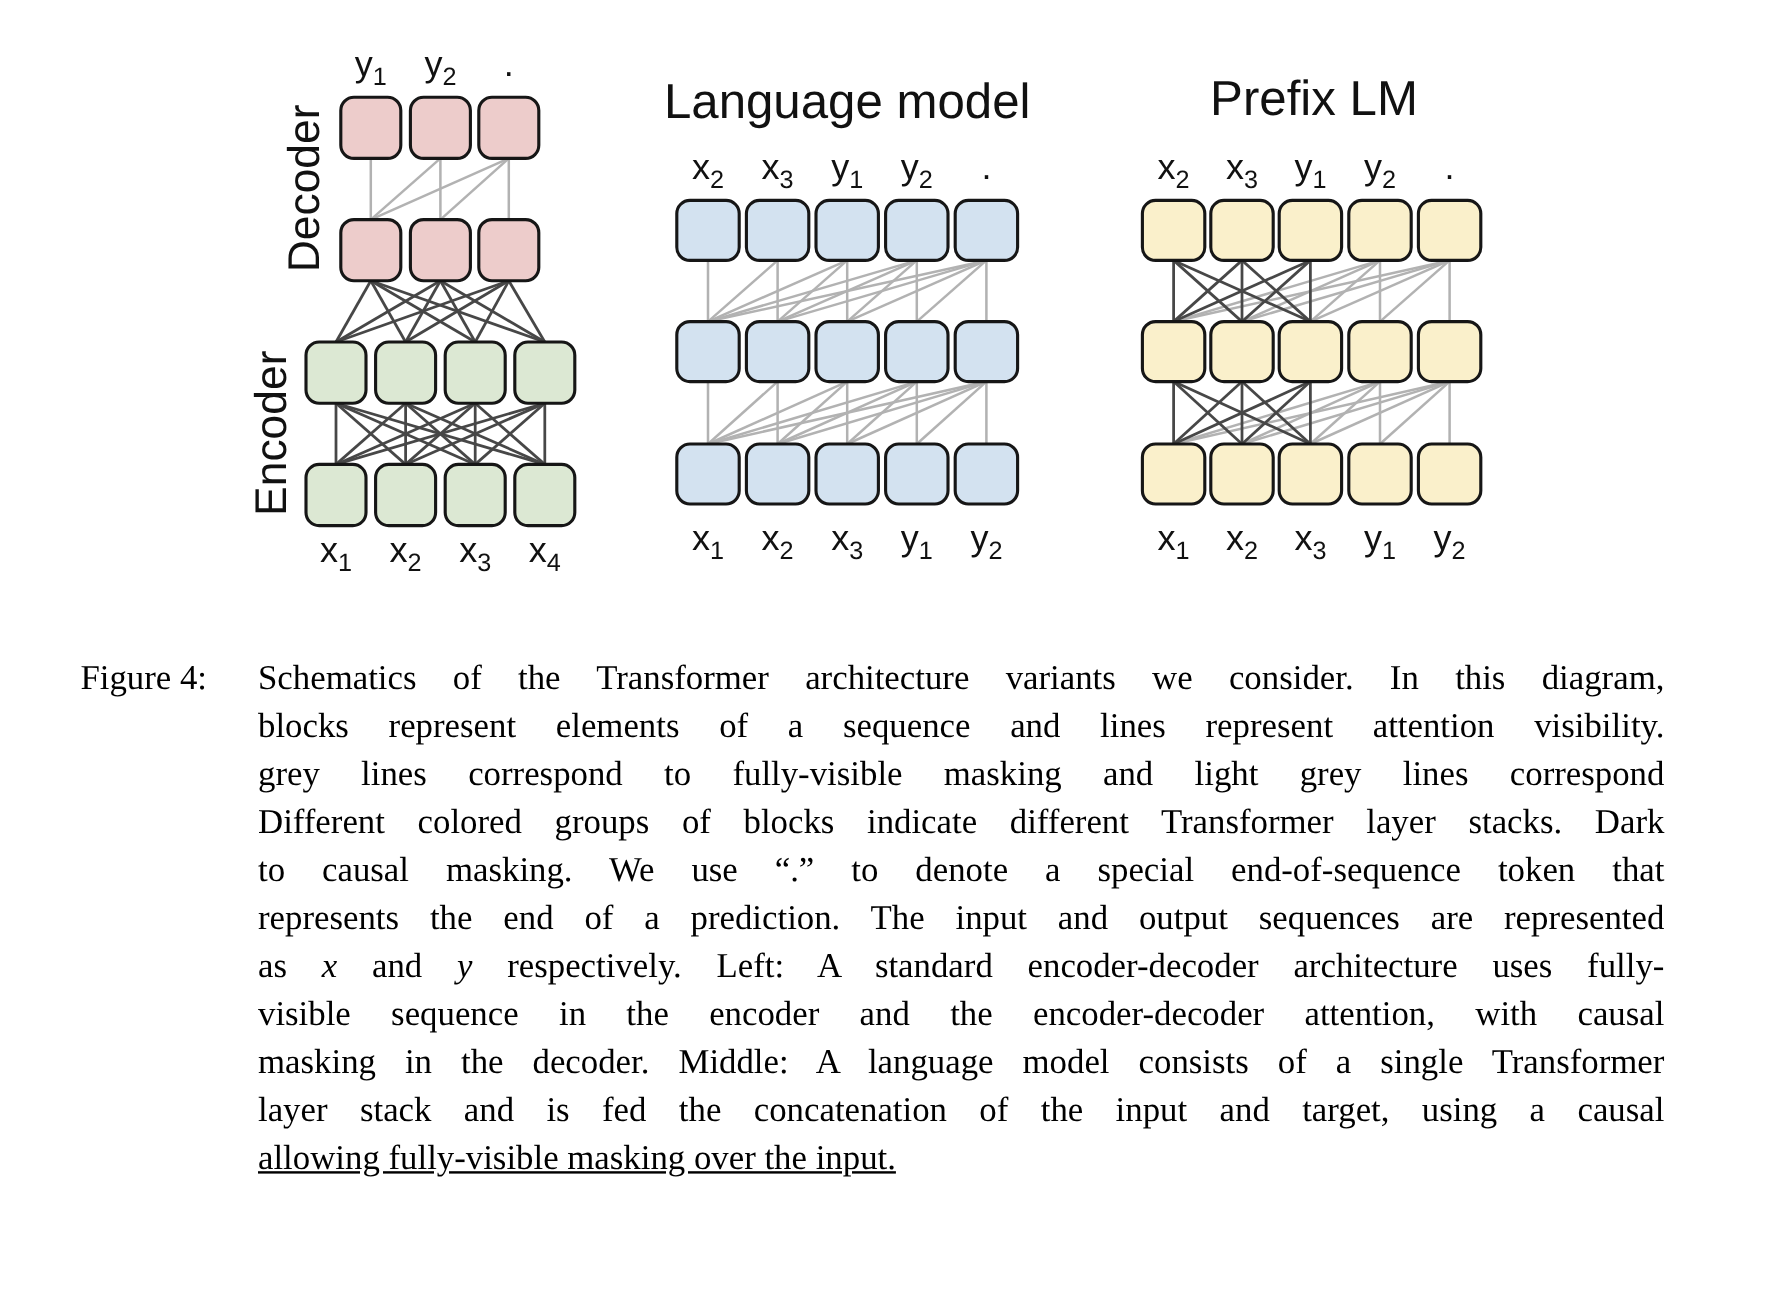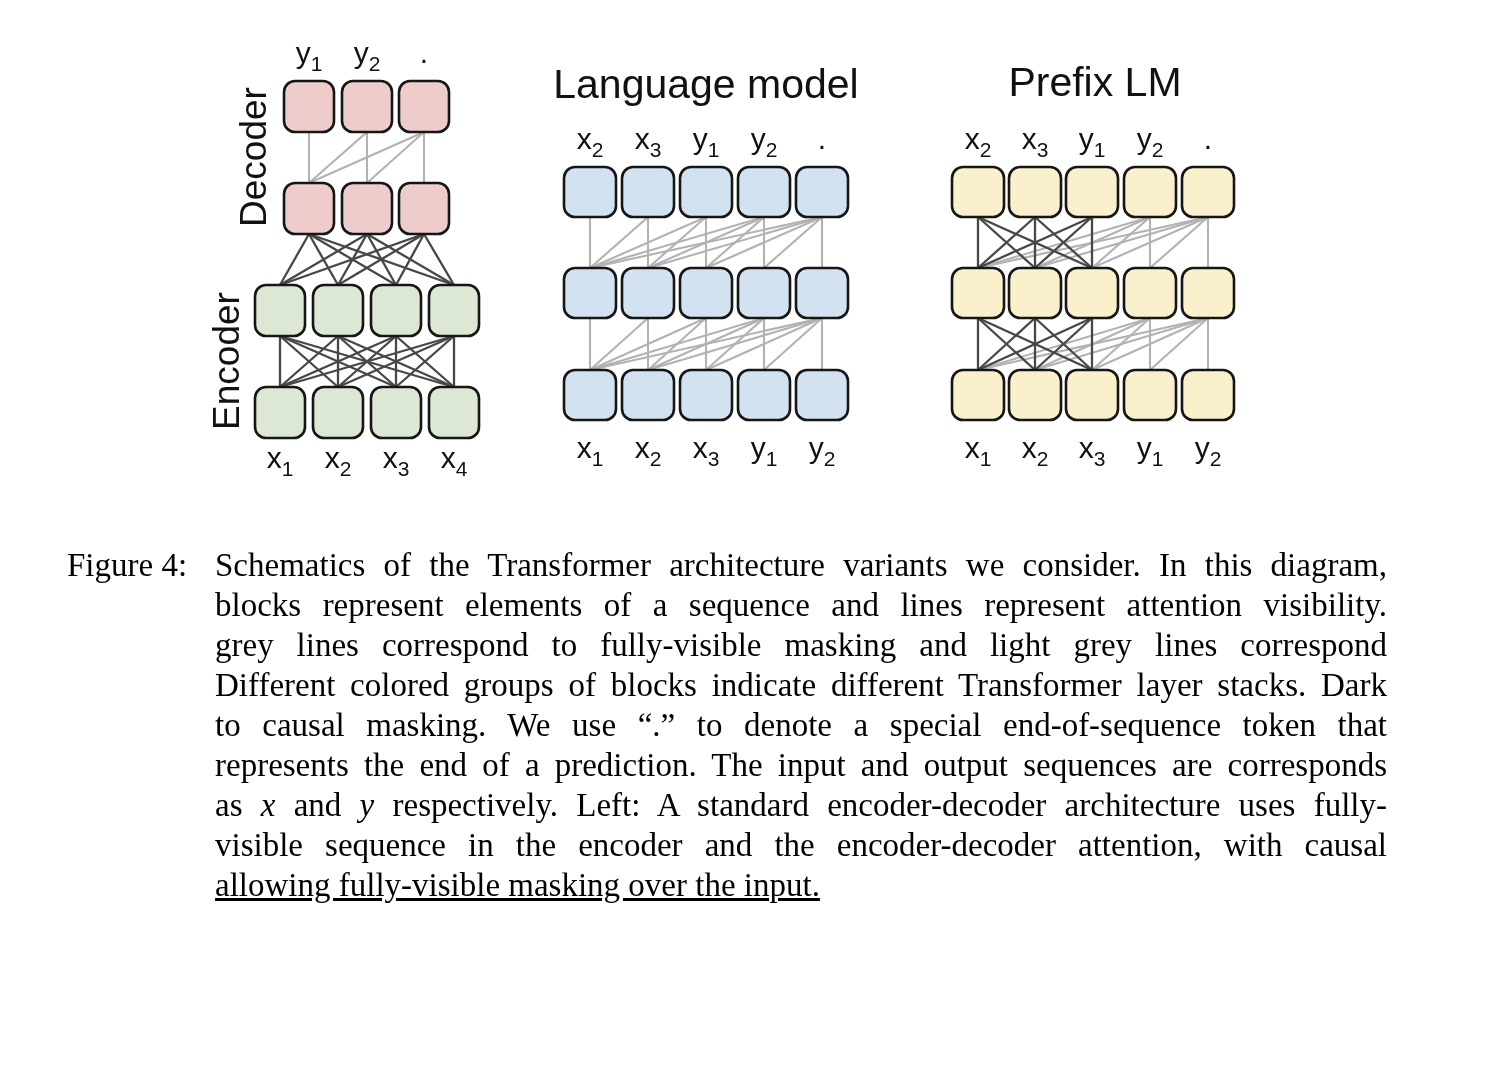--- a/index.html
+++ b/index.html
@@ -1,21 +1,21 @@
 <!DOCTYPE html>
 <html><head>
 <meta charset="utf-8">
 <style>
   html,body{margin:0;padding:0;background:#ffffff;}
   .page{position:relative;width:1488px;height:1084px;background:#ffffff;overflow:hidden;
         font-family:"Liberation Sans",sans-serif;margin-left:12px;}
   svg.diagrams{position:absolute;left:0;top:0;}
   svg text{font-family:"Liberation Sans",sans-serif;}
   .caption{position:absolute;left:55px;top:545px;width:1320px;
-           font-family:"Liberation Serif",serif;font-size:33px;line-height:40px;color:#000;}
+           font-family:"Liberation Serif",serif;font-size:29px;line-height:40px;color:#000;}
   .fig-label{position:absolute;left:0;top:0;white-space:nowrap;}
   .cap-lines{margin-left:148px;}
   .cap-line{text-align:justify;text-align-last:justify;}
   .cap-line.last{text-align-last:left;text-decoration:underline;}
   .it{font-style:italic;}
 </style>
 </head>
 <body>
 
 <div class="page">
@@ -204,19 +204,21 @@
     </svg>
 
   <div class="caption">
     <span class="fig-label">Figure 4:</span>
     <div class="cap-lines">
         <div class="cap-line"><span>Schematics of the Transformer architecture variants we consider.  In this diagram,</span></div>
         <div class="cap-line"><span>blocks represent elements of a sequence and lines represent attention visibility.</span></div>
         <div class="cap-line"><span>grey lines correspond to fully-visible masking and light grey lines correspond</span></div>
         <div class="cap-line"><span>Different colored groups of blocks indicate different Transformer layer stacks.  Dark</span></div>
         <div class="cap-line"><span>to causal masking.  We use “.” to denote a special end-of-sequence token that</span></div>
-        <div class="cap-line"><span>represents the end of a prediction.  The input and output sequences are corresponds</span></div>
+        <div class="cap-line"><span>represents the end of a prediction.  The input and output sequences are represented</span></div>
         <div class="cap-line"><span>as </span><span class="it">x</span><span> and </span><span class="it">y</span><span> respectively.  Left:  A standard encoder-decoder architecture uses fully-</span></div>
         <div class="cap-line"><span>visible sequence in the encoder and the encoder-decoder attention, with causal</span></div>
+        <div class="cap-line"><span>masking in the decoder.  Middle:  A language model consists of a single Transformer</span></div>
+        <div class="cap-line"><span>layer stack and is fed the concatenation of the input and target, using a causal</span></div>
         <div class="cap-line last"><span>allowing fully-visible masking over the input.</span></div>
       </div>
   </div>
 </div>
 
 </body></html>

